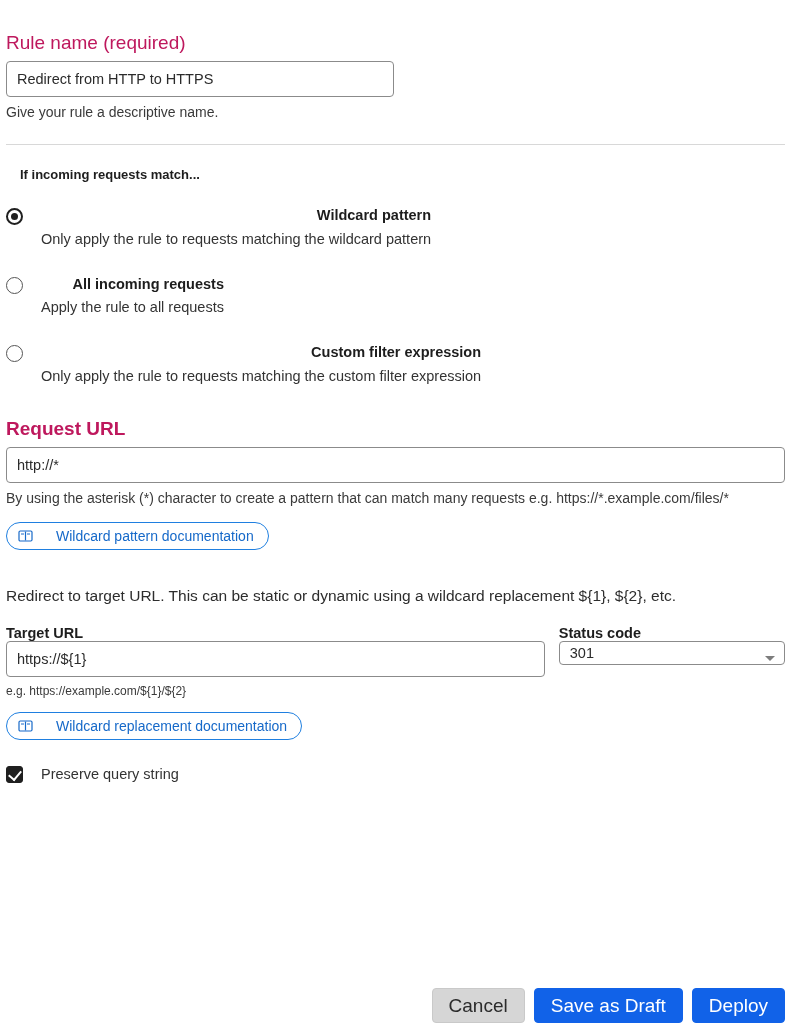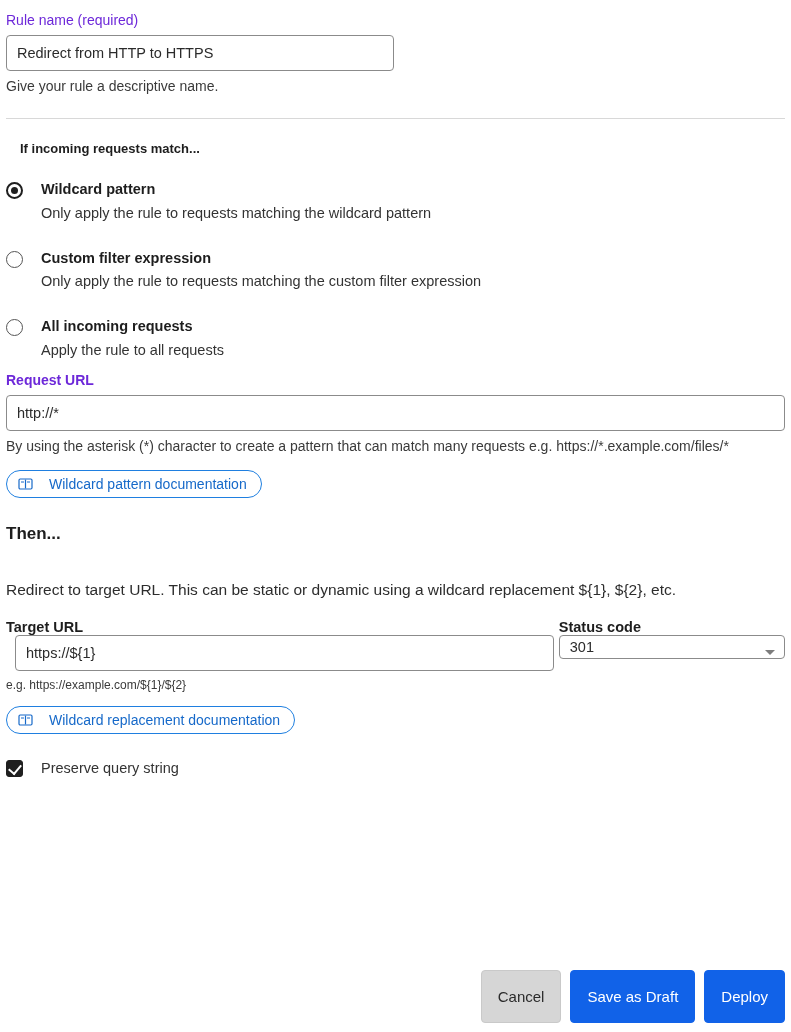--- a/index.html
+++ b/index.html
@@ -20,23 +20,23 @@
     padding: 0 6px;
   }
   .title {
     font-size: 21px;
     font-weight: bold;
     color: #1d1d1d;
     margin: 8px 0 0 0;
     letter-spacing: -0.1px;
   }
   .label {
-    font-size: 14px;
-    color: #6d28d9;
-    margin-top: 12px;
+    font-size: 19px;
+    color: #be185d;
+    margin-top: 32px;
     margin-bottom: 7px;
   }
   .label.bold { font-weight: bold; }
   .hint {
     font-size: 14px;
     color: #3a3a3a;
     margin-top: 6px;
     line-height: 1.35;
   }
   input.text-field {
@@ -60,20 +60,21 @@
     font-size: 13px;
     font-weight: bold;
     color: #1d1d1d;
     margin: 22px 0 0 14px;
   }
   .radio-group { margin-top: 24px; }
   .radio-row {
     display: flex;
     align-items: flex-start;
     margin-bottom: 26px;
+    text-align: right;
   }
   .radio-row:last-child { margin-bottom: 0; }
   .radio {
     width: 17px;
     height: 17px;
     border-radius: 50%;
     border: 1.5px solid #555;
     margin-right: 18px;
     margin-top: 2px;
     flex: 0 0 auto;
@@ -100,21 +101,21 @@
     margin-bottom: 5px;
   }
   .radio-desc {
     font-size: 14.5px;
     color: #333;
     display: block;
   }
   .doc-pill {
     display: inline-flex;
     align-items: center;
-    gap: 16px;
+    gap: 23px;
     border: 1px solid #1f7fe0;
     color: #1669c9;
     border-radius: 16px;
     padding: 5px 14px 5px 11px;
     font-size: 14px;
     background: #fff;
     margin-top: 14px;
     cursor: pointer;
   }
   .doc-pill svg { display: block; }
@@ -205,23 +206,23 @@
   }
   .footer {
     position: absolute;
     right: 6px;
     bottom: 9px;
     display: flex;
     gap: 9px;
   }
   button {
     font-family: "Liberation Sans", sans-serif;
-    font-size: 15px;
+    font-size: 19px;
     border-radius: 4px;
-    height: 53px;
+    height: 35px;
     padding: 0 16px;
     border: 1px solid transparent;
     cursor: pointer;
   }
   .btn-cancel {
     background: #d6d6d6;
     color: #2b2b2b;
     border-color: #c9c9c9;
   }
   .btn-primary {
@@ -250,30 +251,30 @@
       <span class="radio checked"></span>
       <span class="radio-text">
         <span class="radio-title">Wildcard pattern</span>
         <span class="radio-desc">Only apply the rule to requests matching the wildcard pattern</span>
       </span>
     </div>
 
     <div class="radio-row">
       <span class="radio"></span>
       <span class="radio-text">
-        <span class="radio-title">Custom filter expression</span>
-        <span class="radio-desc">Only apply the rule to requests matching the custom filter expression</span>
+        <span class="radio-title">All incoming requests</span>
+        <span class="radio-desc">Apply the rule to all requests</span>
       </span>
     </div>
 
     <div class="radio-row">
       <span class="radio"></span>
       <span class="radio-text">
-        <span class="radio-title">All incoming requests</span>
-        <span class="radio-desc">Apply the rule to all requests</span>
+        <span class="radio-title">Custom filter expression</span>
+        <span class="radio-desc">Only apply the rule to requests matching the custom filter expression</span>
       </span>
     </div>
 
   </div>
 
   <div class="label bold">Request URL</div>
   <input id="request-url-input" class="text-field" type="text" value="http://*" style="">
   <div class="hint">By using the asterisk (*) character to create a pattern that can match many requests e.g. https://*.example.com/files/*</div>
 
   <div class="doc-pill">
@@ -281,27 +282,26 @@
       <svg width="15" height="14" viewBox="0 0 15 14">
         <rect x="1" y="2" width="13" height="10" rx="1.2" fill="none" stroke="#1669c9" stroke-width="1.2"></rect>
         <line x1="7.5" y1="2.6" x2="7.5" y2="11.4" stroke="#1669c9" stroke-width="1.2"></line>
         <line x1="3" y1="5" x2="6" y2="5" stroke="#1669c9" stroke-width="1"></line>
         <line x1="9" y1="5" x2="12" y2="5" stroke="#1669c9" stroke-width="1"></line>
       </svg>
     </span>
     <span>Wildcard pattern documentation</span>
   </div>
 
-  <h2 class="then">Then...</h2>
   <div class="then-desc">Redirect to target URL. This can be static or dynamic using a wildcard replacement ${1}, ${2}, etc.</div>
 
   <div class="two-col">
     <div class="col-target">
       <div class="col-label">Target URL</div>
-      <input class="text-field" type="text" style="width: 100%; margin-left: 9px;" value="https://${1}">
+      <input class="text-field" type="text" style="width: 100%;" value="https://${1}">
     </div>
     <div class="col-status">
       <div class="col-label">Status code</div>
       <div class="select-wrap">
         <select class="select-field">
           <option>301</option>
         </select>
         <span class="select-arrow"></span>
       </div>
     </div>

